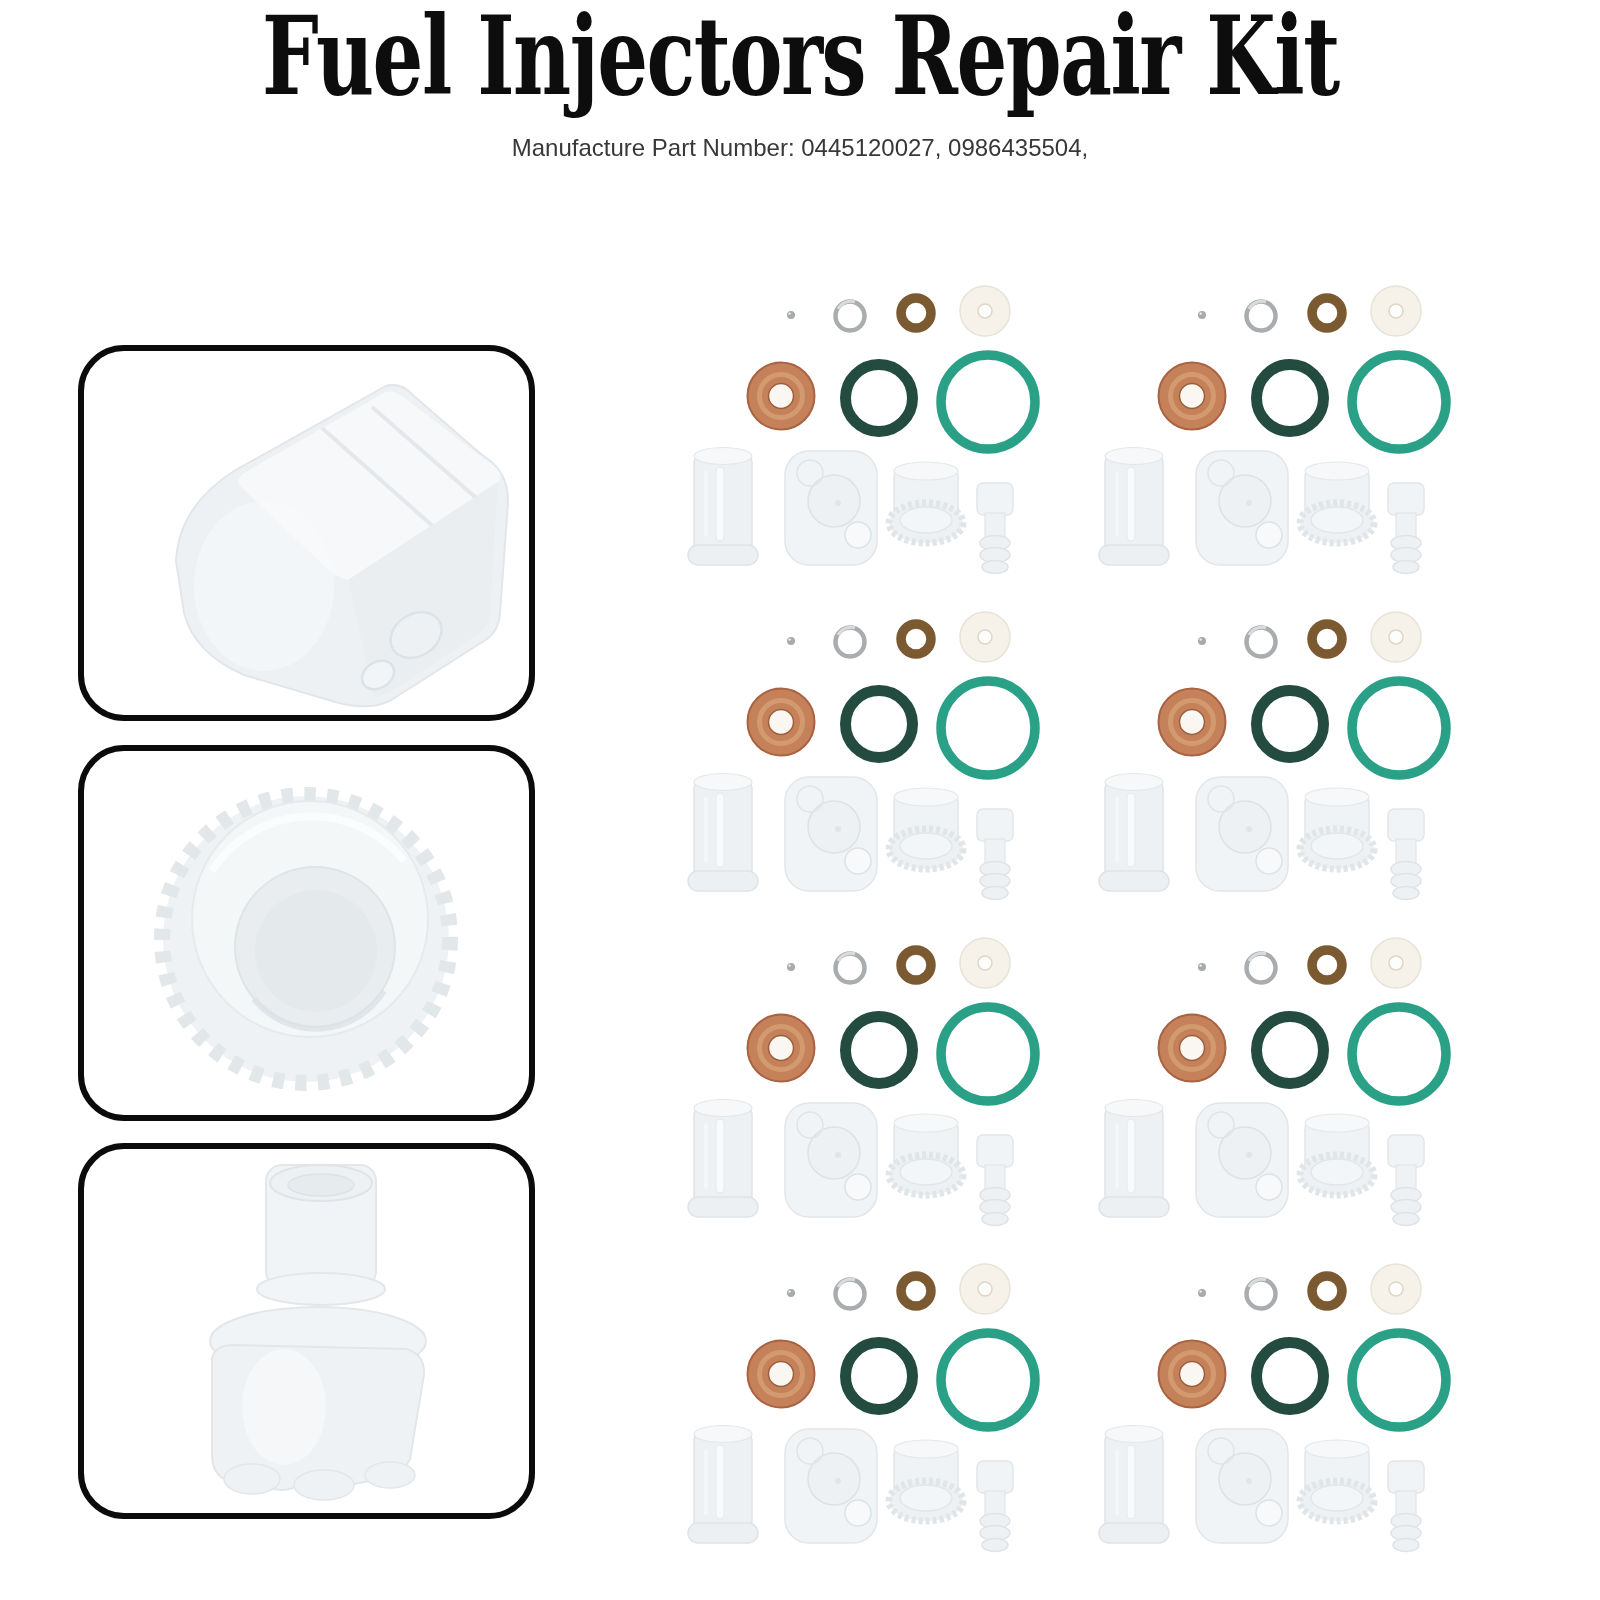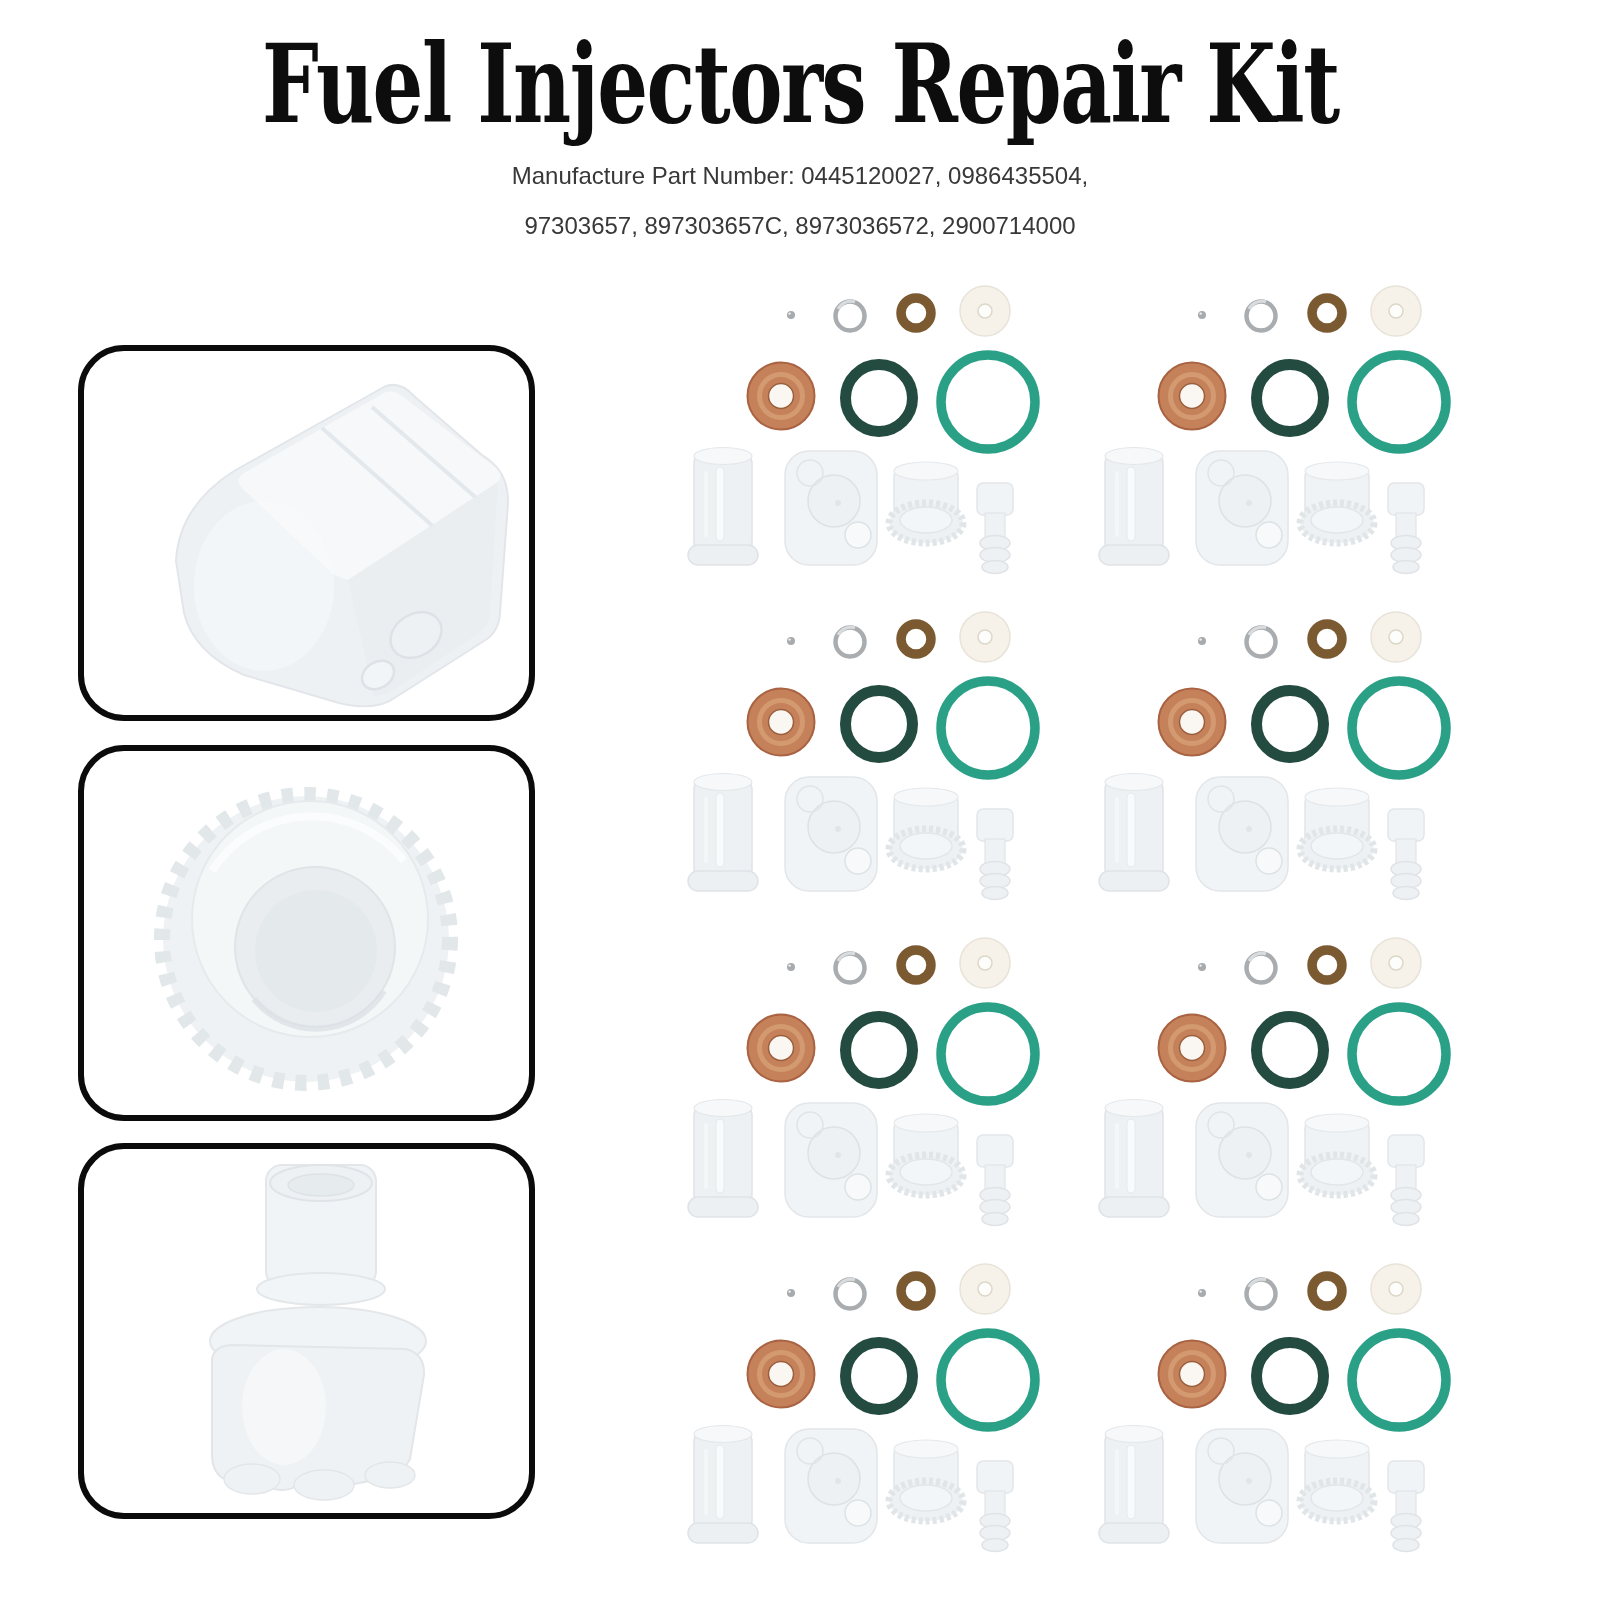--- a/index.html
+++ b/index.html
@@ -1,21 +1,21 @@
 <!DOCTYPE html>
 <html><head>
 <meta charset="utf-8">
 <style>
   html,body{margin:0;padding:0;background:#ffffff;}
   body{width:1600px;height:1600px;position:relative;overflow:hidden;
        font-family:"Liberation Sans",sans-serif;}
 
   
   .header{position:absolute;top:0;left:0;width:1600px;text-align:center;}
-  .title{margin:0;padding-top:28px;font-family:"DejaVu Serif",serif;font-weight:700;
+  .title{margin:0;font-family:"DejaVu Serif",serif;font-weight:700;
          font-size:108px;line-height:1.05;color:#0d0d0d;letter-spacing:-2px;white-space:nowrap;}
   .title-inner{display:inline-block;transform:scaleX(0.74);transform-origin:center;}
   .subtitle{margin:0;font-size:24px;line-height:50px;color:#383838;}
   .subtitle.first{margin-top:10px;}
 
   
   .photo-box{position:absolute;left:78px;width:445px;height:364px;background:#ffffff;
              border:6px solid #0b0b0b;border-radius:46px;overflow:hidden;}
   #photo-1{top:345px;} #photo-2{top:745px;} #photo-3{top:1143px;}
   .photo-box svg{display:block;width:445px;height:364px;}
@@ -24,21 +24,20 @@
   .kit-grid{position:absolute;left:655px;top:281px;display:grid;
             grid-template-columns:411px 411px;grid-auto-rows:326px;}
   .kit-tile{width:420px;height:320px;display:block;}
 </style>
 </head>
 <body>
 
 <div class="header">
   <h1 class="title"><span class="title-inner">Fuel Injectors Repair Kit</span></h1>
   <p class="subtitle first">Manufacture Part Number: 0445120027, 0986435504,</p>
-  <p class="subtitle">97303657, 897303657C, 8973036572, 2900714000</p>
 </div>
 
 <div class="photo-box" id="photo-1">
   <svg viewBox="0 0 445 364">
     <path d="M300,36 L150,120 Q95,155 92,210 L100,262 Q110,302 160,324 L255,352 Q292,361 312,346 L400,290 Q415,281 416,262 L424,152 Q425,120 398,104 L330,45 Q315,29 300,36 Z" fill="#eef1f4" stroke="#e2e6ea" stroke-width="2"></path>
     <path d="M300,42 L160,122 Q150,129 158,137 L250,224 L264,229 L414,131 Q420,124 411,116 L318,45 Q308,38 300,42 Z" fill="#f6f8fa"></path>
     <path d="M238,77 L352,178" stroke="#e3e8ec" stroke-width="4" fill="none"></path>
     <path d="M288,56 L398,152" stroke="#e3e8ec" stroke-width="4" fill="none"></path>
     <path d="M264,229 L414,131 L406,262 Q405,275 395,282 L305,342 L290,346 Z" fill="#e9edf0" opacity="0.8"></path>
     <ellipse cx="180" cy="235" rx="70" ry="85" fill="#f7fafb" opacity="0.55"></ellipse>

